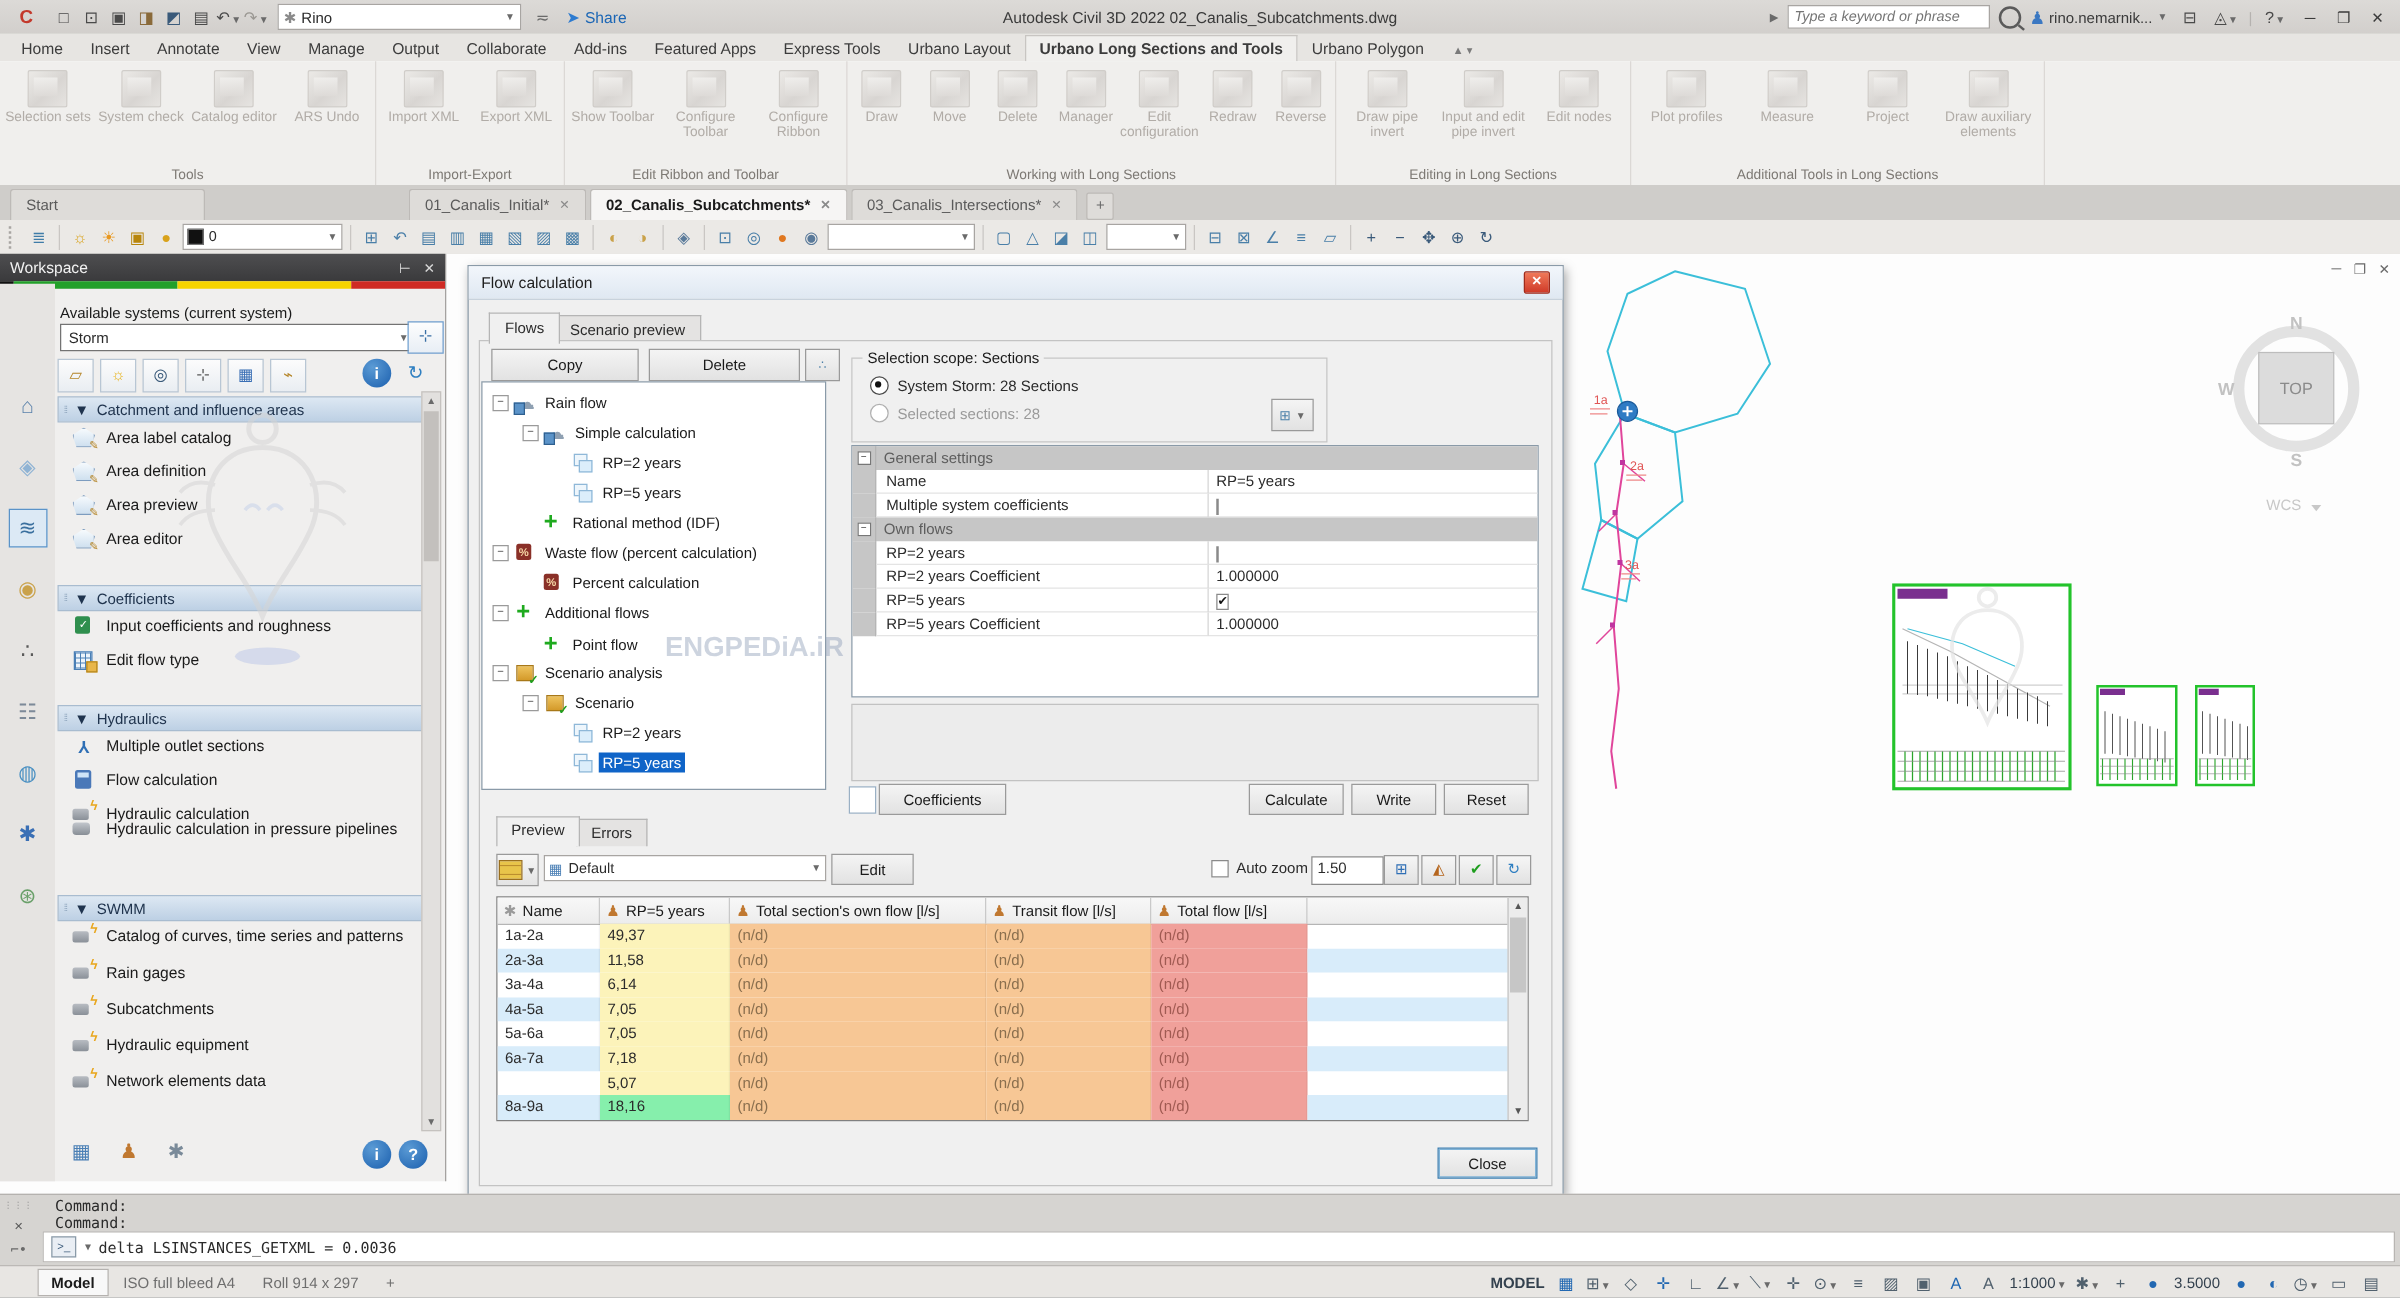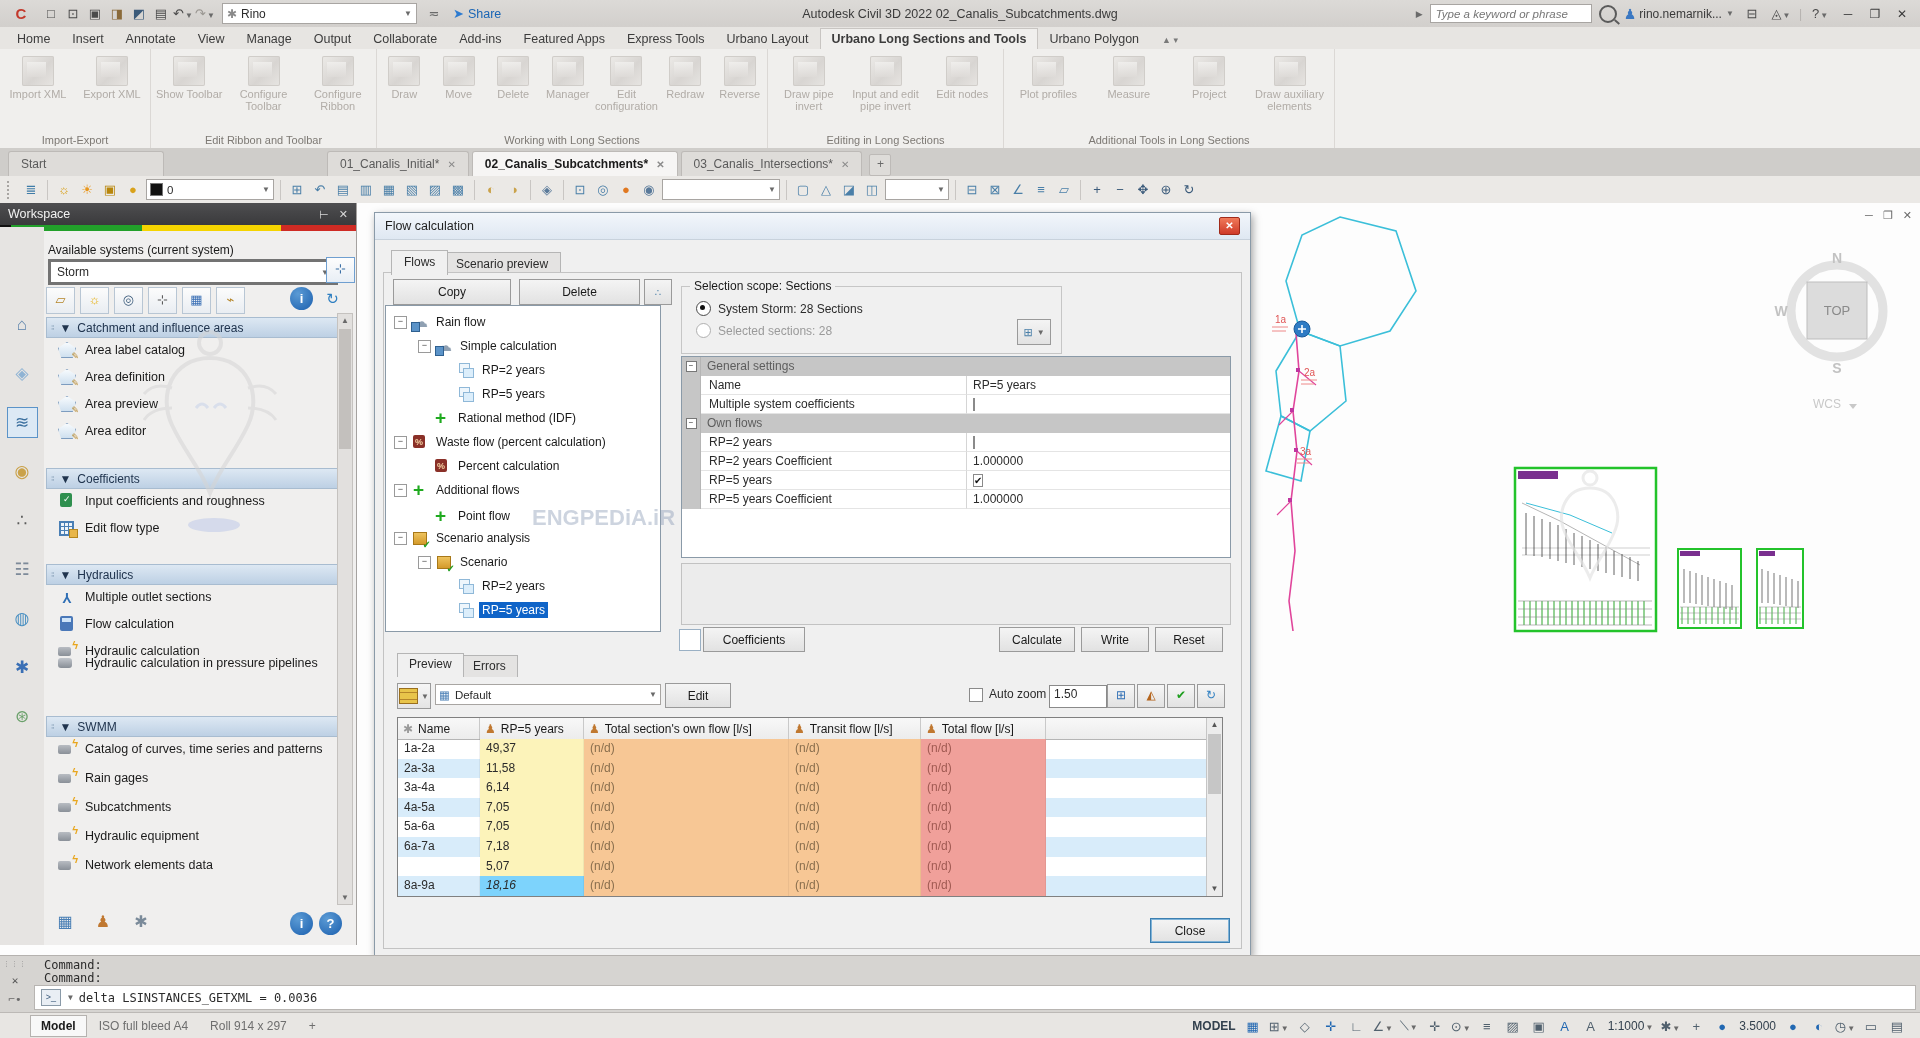--- a/index.html
+++ b/index.html
@@ -57,21 +57,21 @@
   .swb{width:11px;height:11px;background:#111;border:1px solid #777;}
   
   .main{position:absolute;left:0;top:203px;width:1920px;height:752px;background:#fdfdfd;}
   .winctl{position:absolute;right:8px;top:6px;color:#6a6a6a;font-size:11px;display:flex;gap:10px;}
   
   .palette{position:absolute;left:0;top:0;width:356px;height:742px;background:#f0efee;border-right:1px solid #a5a2a0;}
   .pal-title{height:22px;background:linear-gradient(#4e4e50,#3a3a3c);color:#f2f2f2;font-size:12.5px;display:flex;align-items:center;padding:0 8px;}
   .pal-title .ic{margin-left:auto;display:flex;gap:10px;color:#d8d8d8;font-size:11px;}
   .stripe{height:6px;display:flex;}
   .pal-label{position:absolute;left:48px;top:40px;font-size:12px;color:#1a1a1a;}
-  .pal-combo{position:absolute;left:48px;top:56px;width:272px;height:20px;background:#fff;border:3px solid #737373;display:flex;align-items:center;padding:0 6px;justify-content:space-between;}
+  .pal-combo{position:absolute;left:48px;top:56px;width:272px;height:20px;background:#fff;border:1px solid #737373;display:flex;align-items:center;padding:0 6px;justify-content:space-between;}
   .sq-btn{position:absolute;width:27px;height:24px;border:1px solid #6f9fd0;background:linear-gradient(#fdfdfd,#e8eef5);text-align:center;line-height:22px;color:#3a6fa5;font-size:13px;}
   .pal-iconrow{position:absolute;left:46px;top:84px;display:flex;gap:5px;}
   .pico{width:27px;height:25px;border:1px solid #b8c6d4;background:linear-gradient(#fcfcfc,#e9edf2);text-align:center;line-height:24px;font-size:13px;}
   .strip{position:absolute;left:0;top:24px;width:44px;bottom:0;background:#e6e4e2;display:flex;flex-direction:column;align-items:center;padding-top:82px;gap:18px;}
   .strip .si{width:29px;height:29px;text-align:center;line-height:29px;font-size:17px;border:1px solid transparent;}
   .strip .si.sel{border:1px solid #5b93c8;background:#dce9f5;}
   .sect-hdr{position:absolute;left:46px;width:288px;height:19px;background:linear-gradient(#dde8f3,#bdd0e4);border:1px solid #a8bcd0;
             color:#20344e;font-size:12px;display:flex;align-items:center;gap:6px;padding:0 4px;}
   .sect-hdr .grip{color:#8fa6bd;font-size:8px;letter-spacing:-1px;}
   .pitem{position:absolute;left:58px;width:276px;height:24px;display:flex;align-items:center;font-size:12.5px;color:#1a1a1a;}
@@ -231,20 +231,41 @@
       <div class="rtab">Add-ins</div>
       <div class="rtab">Featured Apps</div>
       <div class="rtab">Express Tools</div>
       <div class="rtab">Urbano Layout</div>
       <div class="rtab act">Urbano Long Sections and Tools</div>
       <div class="rtab">Urbano Polygon</div>
       <div class="rtab-min">▲ ▾</div>
     </div>
 
   <div class="ribbon" id="ribbon">
+      <div class="rpanel" style="width: 300px;">
+        <div class="rbtns">
+          <div class="rbtn">
+            <div class="ricon"></div>
+            <div class="rlabel">Selection sets</div>
+          </div>
+          <div class="rbtn">
+            <div class="ricon"></div>
+            <div class="rlabel">System check</div>
+          </div>
+          <div class="rbtn">
+            <div class="ricon"></div>
+            <div class="rlabel">Catalog editor</div>
+          </div>
+          <div class="rbtn">
+            <div class="ricon"></div>
+            <div class="rlabel">ARS Undo</div>
+          </div>
+        </div>
+        <div class="ptitle">Tools</div>
+      </div>
       <div class="rpanel" style="width: 150px;">
         <div class="rbtns">
           <div class="rbtn">
             <div class="ricon"></div>
             <div class="rlabel">Import XML</div>
           </div>
           <div class="rbtn">
             <div class="ricon"></div>
             <div class="rlabel">Export XML</div>
           </div>
@@ -912,21 +933,21 @@
             <div class="trow" style="top: 138.6px;">
               <div class="td" style="width: 75px; margin-top: 38px;">7a-13a</div>
               <div class="td" style="width: 97px; background: rgb(252, 243, 186);">5,07</div>
               <div class="td" style="width: 198px; background: rgb(247, 199, 149); color: rgb(138, 111, 78);">(n/d)</div>
               <div class="td" style="width: 125px; background: rgb(247, 199, 149); color: rgb(138, 111, 78);">(n/d)</div>
               <div class="td" style="width: 118px; background: rgb(240, 160, 154); color: rgb(160, 90, 82);">(n/d)</div>
               <div class="td" style="width: 154px;"></div>
             </div>
             <div class="trow" style="top: 158.2px;">
               <div class="td" style="width: 75px; background: rgb(216, 236, 250);">8a-9a</div>
-              <div class="td" style="width: 97px; background: #7dd3fc; font-style: italic;">18,16</div>
+              <div class="td" style="width: 97px; background: #86efac;">18,16</div>
               <div class="td" style="width: 198px; background: rgb(247, 199, 149); color: rgb(138, 111, 78);">(n/d)</div>
               <div class="td" style="width: 125px; background: rgb(247, 199, 149); color: rgb(138, 111, 78);">(n/d)</div>
               <div class="td" style="width: 118px; background: rgb(240, 160, 154); color: rgb(160, 90, 82);">(n/d)</div>
               <div class="td" style="width: 154px; background: rgb(216, 236, 250);"></div>
             </div>
           </div>
         <div class="vsb">
           <div class="ar">▲</div>
           <div class="thumb"></div>
           <div class="ar" style="position:absolute;bottom:0;left:0;right:0;">▼</div>

